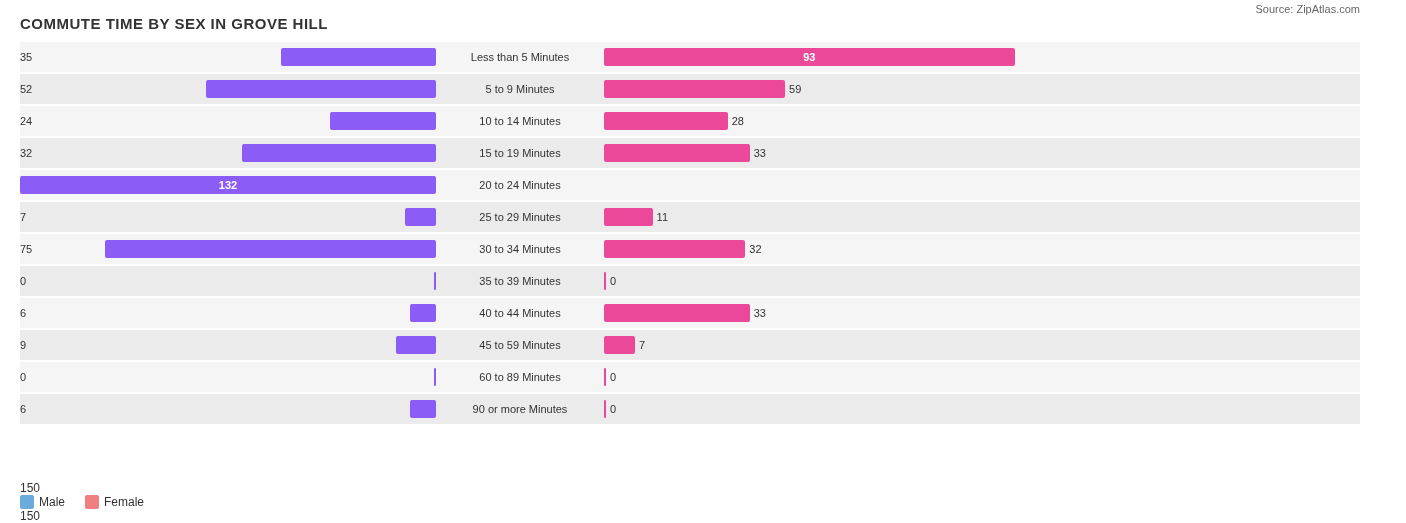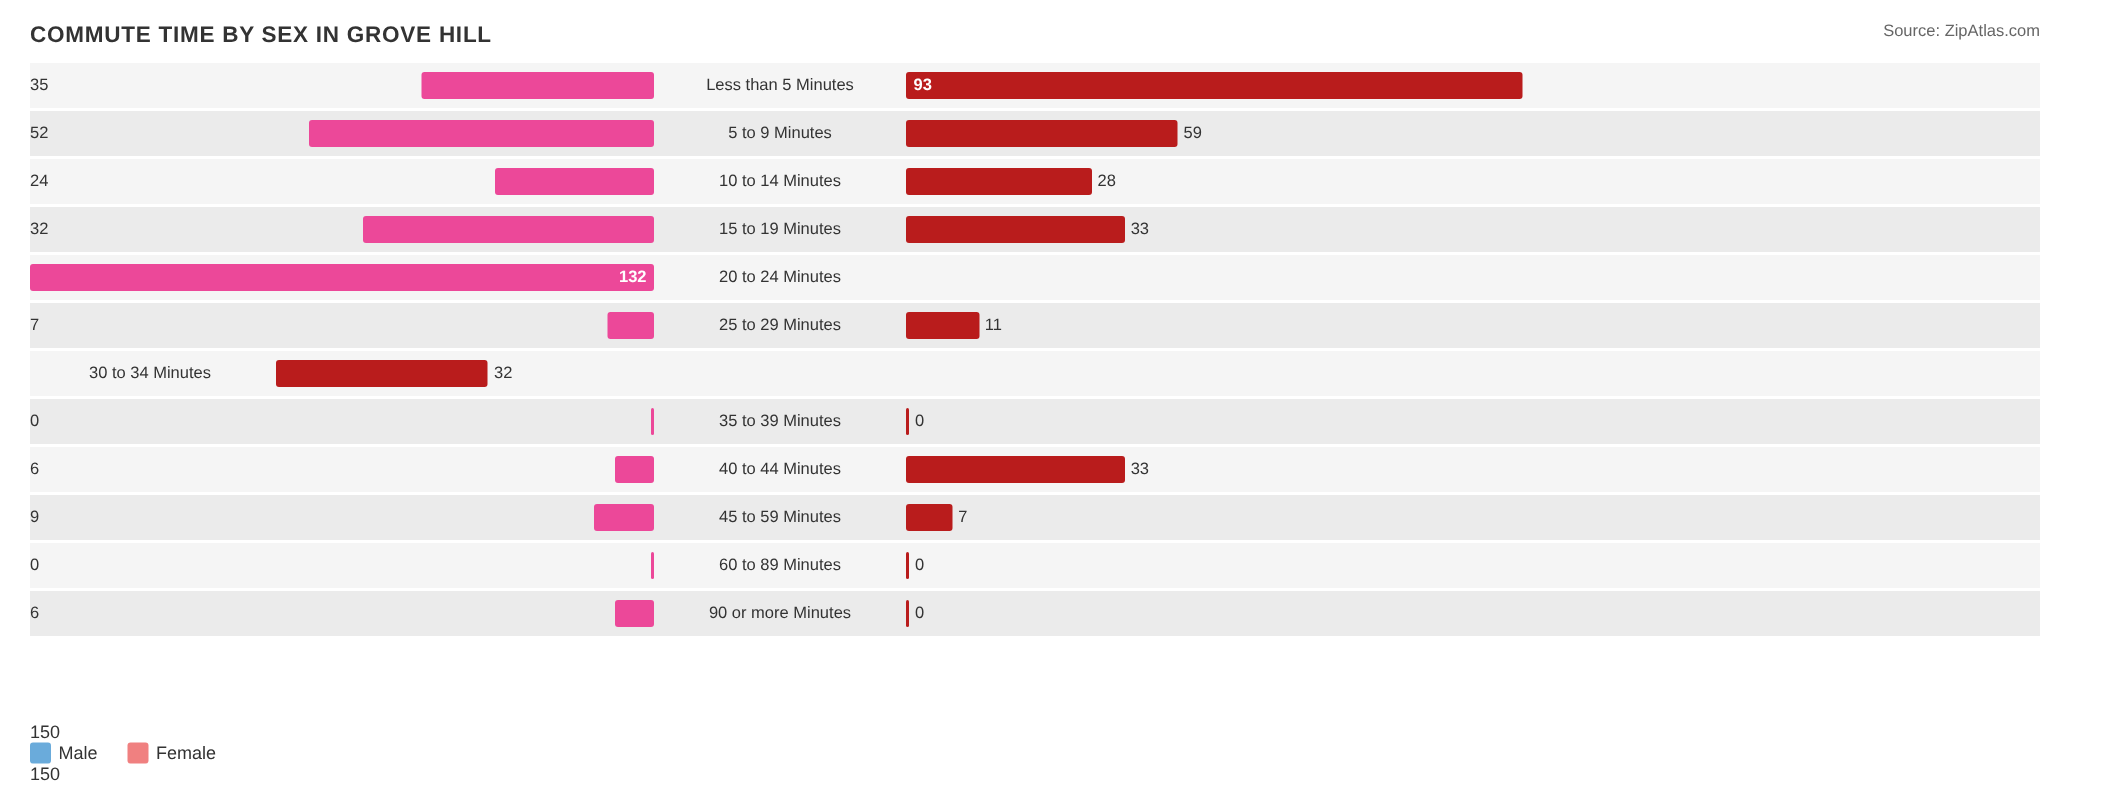--- a/index.html
+++ b/index.html
@@ -19,21 +19,21 @@
     .chart-title {
       font-size: 15px;
       font-weight: bold;
       text-transform: uppercase;
       color: #333;
       margin-bottom: 10px;
       letter-spacing: 0.5px;
     }
     .source {
       position: absolute;
-      top: 15px;
+      top: 3px;
       right: 20px;
       font-size: 11px;
       color: #666;
       padding-left: 15px;
     }
     .chart-area {
       position: relative;
       width: 100%;
       height: calc(100% - 60px);
     }
@@ -67,34 +67,34 @@
     }
     .label-center {
       width: 160px;
       text-align: center;
       font-size: 11px;
       color: #333;
       flex-shrink: 0;
     }
     .bar-male {
       height: 18px;
+      background: #8b5cf6;
+      border-radius: 2px;
+      display: flex;
+      align-items: center;
+      justify-content: center;
+      min-width: 2px;
+    }
+    .bar-female {
+      height: 18px;
       background: #ec4899;
       border-radius: 2px;
       display: flex;
       align-items: center;
-      justify-content: flex-end;
-      min-width: 2px;
-    }
-    .bar-female {
-      height: 18px;
-      background: #b91c1c;
-      border-radius: 2px;
-      display: flex;
-      align-items: center;
-      justify-content: flex-start;
+      justify-content: center;
       min-width: 2px;
     }
     .val-left {
       font-size: 11px;
       color: #333;
       margin-right: 4px;
       white-space: nowrap;
     }
     .val-right {
       font-size: 11px;
@@ -211,20 +211,26 @@
             <div class="bar-male" style="width: 30.9167px;"></div>
           </div>
         </div>
         <div class="label-center">25 to 29 Minutes</div>
         <div class="right-section">
           <div class="bar-female" style="width: 48.5833px;"></div>
           <span class="val-right">11</span>
         </div>
       </div>
       <div class="bar-row">
+        <div class="left-section">
+          <span class="val-left">75</span>
+          <div style="display: flex; align-items: center; justify-content: flex-end; flex: 1 1 0%;">
+            <div class="bar-male" style="width: 331.25px;"></div>
+          </div>
+        </div>
         <div class="label-center">30 to 34 Minutes</div>
         <div class="right-section">
           <div class="bar-female" style="width: 141.333px;"></div>
           <span class="val-right">32</span>
         </div>
       </div>
       <div class="bar-row">
         <div class="left-section">
           <span class="val-left">0</span>
           <div style="display: flex; align-items: center; justify-content: flex-end; flex: 1 1 0%;">

